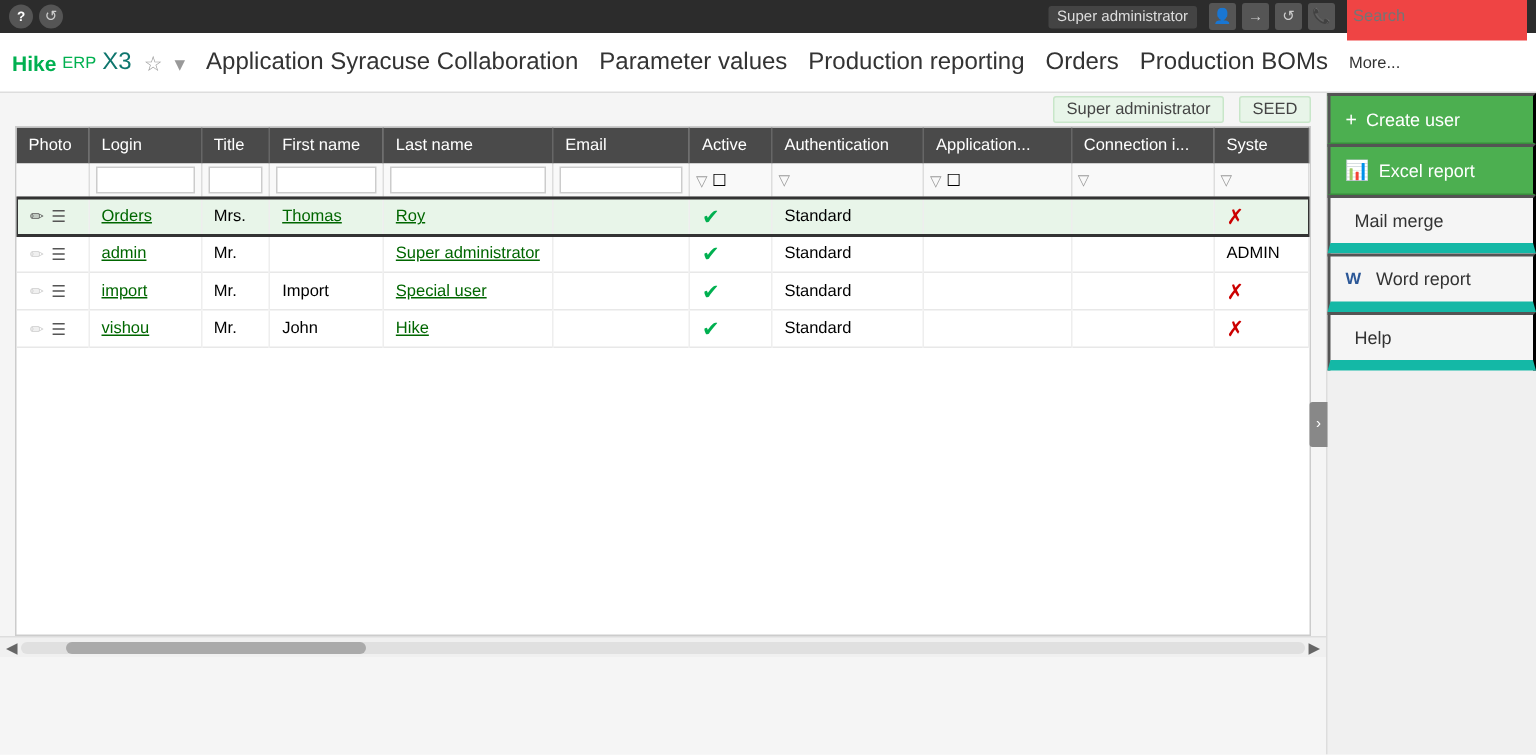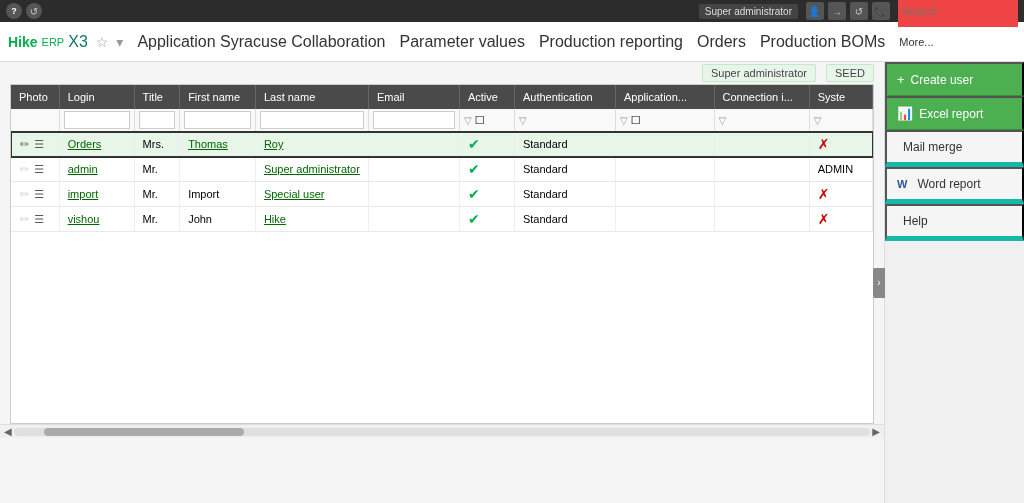--- a/index.html
+++ b/index.html
@@ -236,21 +236,21 @@
       display: flex;
       flex-direction: column;
       border-left: 1px solid #ddd;
     }
     .sidebar-btn {
       display: flex;
       align-items: center;
       gap: 6px;
       padding: 8px 10px;
       cursor: pointer;
-      border-bottom: 5px solid #14b8a6;
+      border-bottom: 7px solid #14b8a6;
       font-size: 12px;
       color: #333;
       background: #fff;
     }
     .sidebar-btn.green-btn {
       background: #4caf50;
       color: #fff;
       border-bottom: 1px solid #388e3c;
     }
     .btn-icon { font-size: 13px; }

